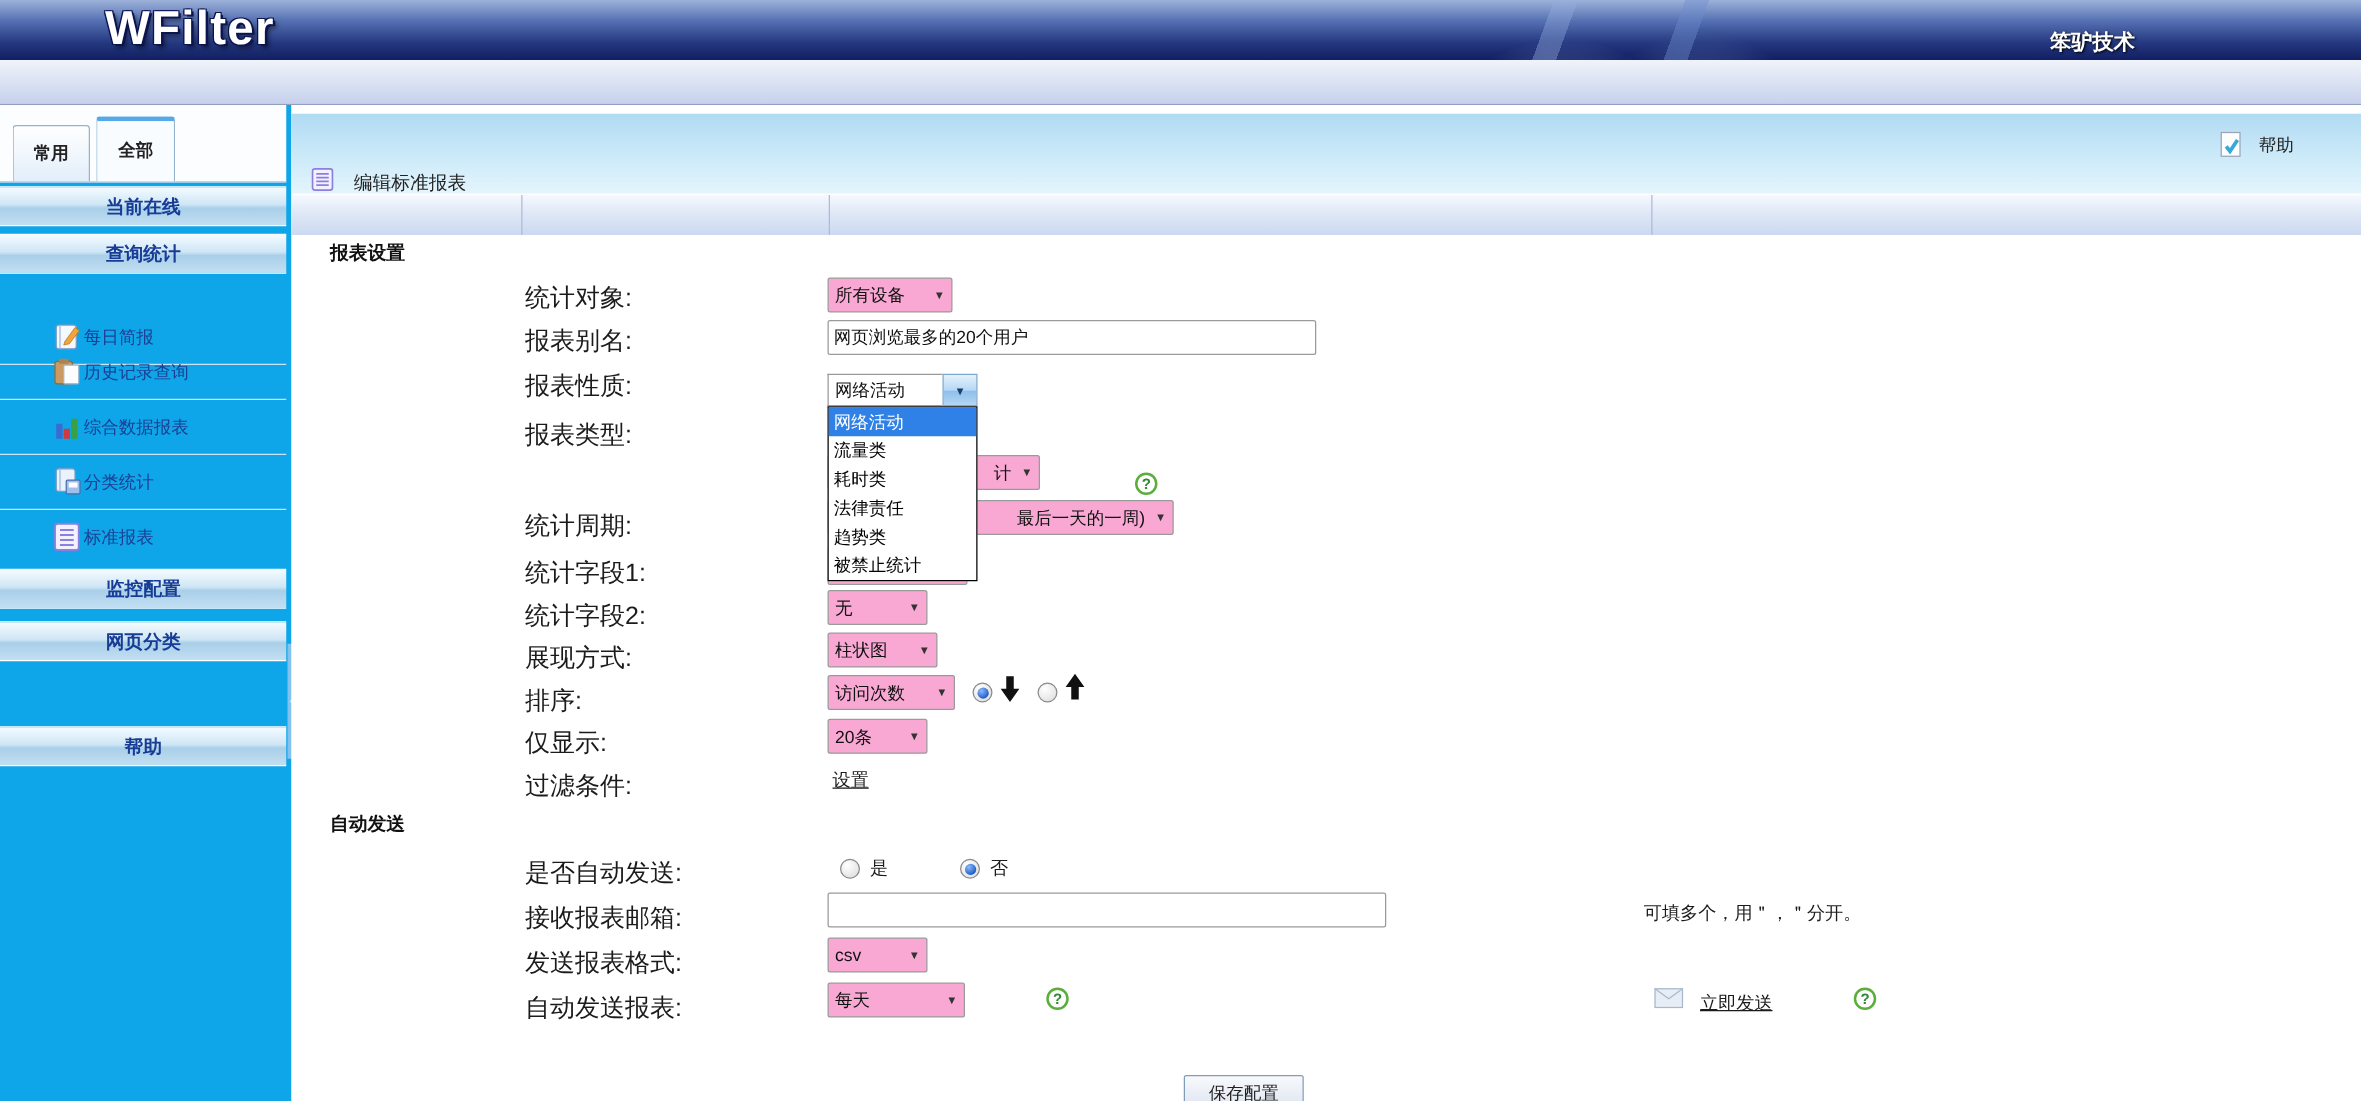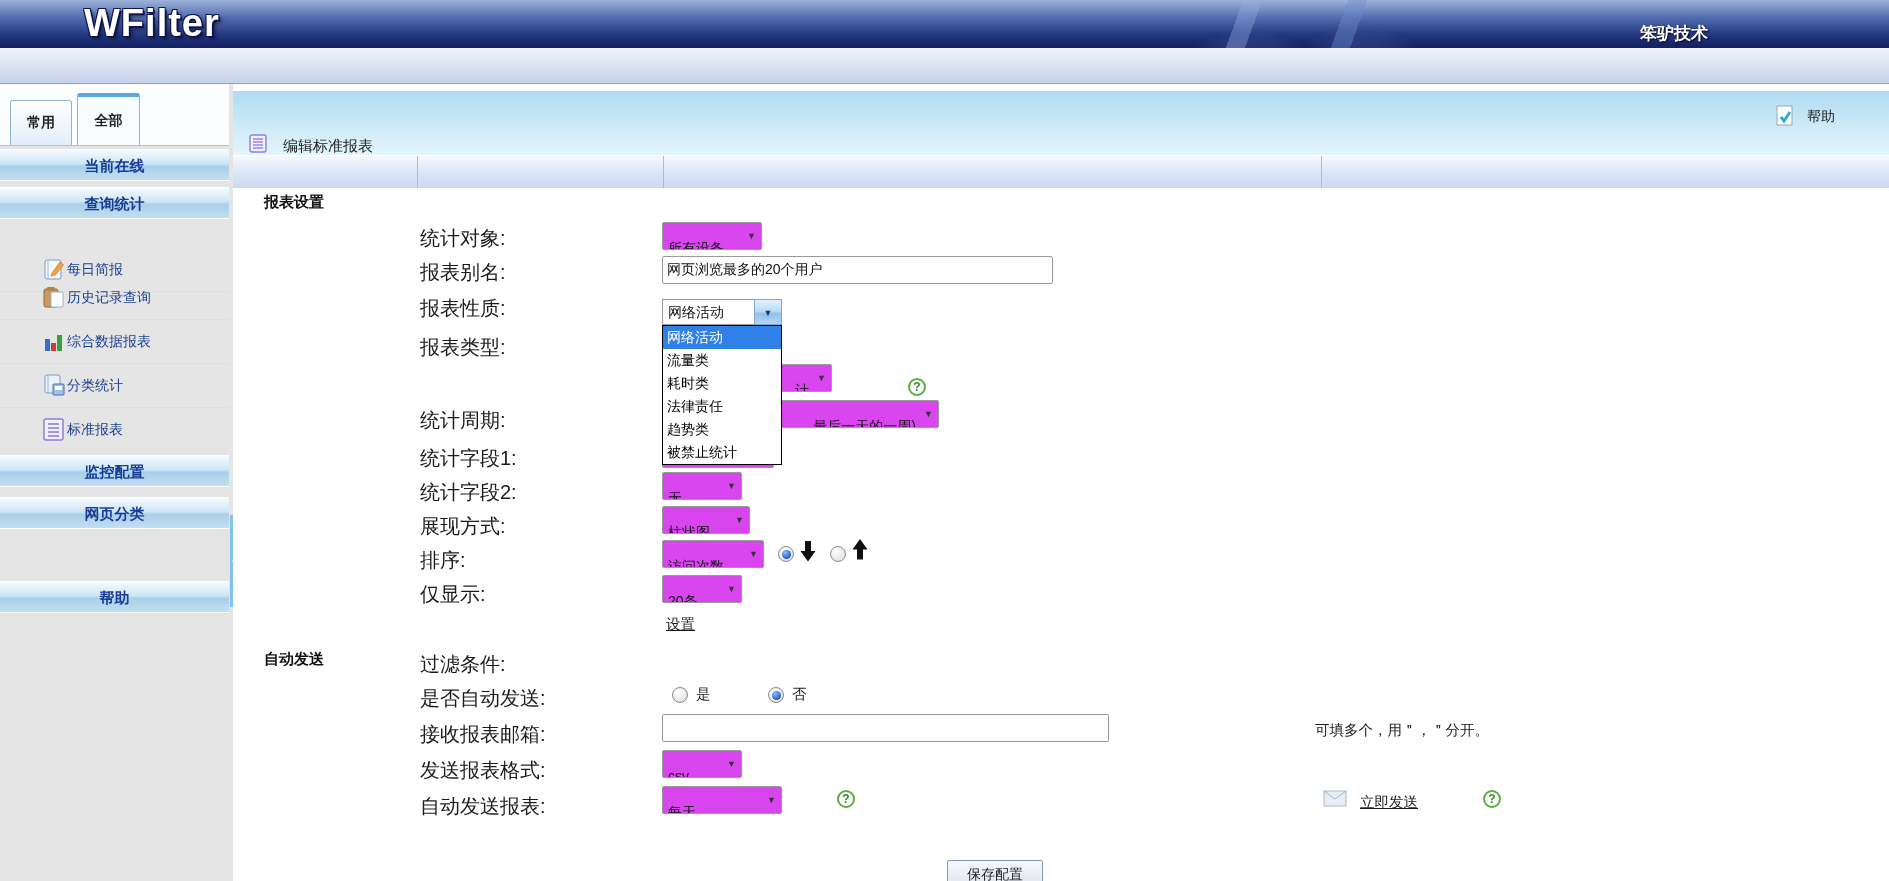--- a/index.html
+++ b/index.html
@@ -24,21 +24,21 @@
     background:linear-gradient(180deg,#f0f3fa 0%,#dde4f4 45%,#c7d1ec 100%);
     border-bottom:1px solid #949ec2;box-sizing:border-box;}
   .sb-ico{position:absolute;top:55px;}
   #user-text{position:absolute;left:74px;top:57px;font-size:15px;font-weight:bold;color:#13204a;}
   #monitor-text{position:absolute;left:345px;top:57px;font-size:15px;font-weight:bold;color:#13204a;}
   #alert-badge{position:absolute;left:1421px;top:56px;width:26px;height:21px;background:#e60000;color:#fff;
     font-size:15px;font-weight:bold;text-align:center;line-height:21px;}
   #sb-sep{position:absolute;left:1487px;top:57px;width:1px;height:20px;background:#8a8fa8;}
 
   
-  #sidebar{position:absolute;left:0;top:84px;width:268px;height:797px;background:#e5e5e5;border-right:4px solid #c2410c;box-sizing:border-box;}
+  #sidebar{position:absolute;left:0;top:84px;width:268px;height:797px;background:#0ea5e9;border-right:4px solid #c2410c;box-sizing:border-box;}
   #sb-top{position:absolute;left:0;top:0;width:229px;height:61px;background:#fbfdff;border-bottom:1px solid #a9c6dd;}
   .tab{position:absolute;box-sizing:border-box;border:1px solid #93b4cf;border-bottom:none;border-radius:3px 3px 0 0;
     text-align:center;font-size:14px;font-weight:bold;color:#222;background:linear-gradient(180deg,#ffffff,#e2eefa);cursor:default;}
   .tab.active{background:#f8fcff;border-top:4px solid #56a9e8;}
   .grp{position:absolute;left:0;width:229px;height:32px;text-align:center;font-size:15px;font-weight:bold;color:#173c96;line-height:32px;
     background:linear-gradient(180deg,#f4fbff 0%,#cfe6f5 45%,#a9cfe9 55%,#c2dff2 100%);
     border-top:1px solid #fff;border-bottom:1px solid #fff;box-sizing:border-box;}
   .sb-item{position:absolute;left:0;width:229px;height:44px;border-bottom:1px solid #cbe4f3;box-sizing:border-box;}
   .sb-item .ic{position:absolute;left:42px;top:9px;}
   .sb-item .tx{position:absolute;left:67px;top:13px;font-size:14px;color:#1c3f94;}
@@ -52,22 +52,22 @@
   #page-title{position:absolute;left:50px;top:46px;font-size:15px;color:#222;}
   #band-icon{position:absolute;left:16px;top:43px;}
   #help-top{position:absolute;left:1522px;top:14px;width:140px;height:26px;cursor:default;}
   #help-top .tx{position:absolute;left:52px;top:3px;font-size:14px;color:#222;}
   #col-strip{position:absolute;left:0;top:71px;width:1656px;height:33px;
     background:linear-gradient(180deg,#f6f9fe 0%,#dfe8f7 45%,#ccd9f0 100%);border-top:1px solid #fff;box-sizing:border-box;}
   .vdiv{position:absolute;top:0;width:1px;height:100%;background:#a9bcd9;}
 
   .sec-title{position:absolute;left:15px;font-size:15px;font-weight:bold;color:#111;white-space:nowrap;margin-left:16px;}
   .lbl{position:absolute;left:187px;font-size:20px;color:#1b1b1b;white-space:nowrap;}
-  .sel-box{position:absolute;height:28px;background:#d946ef;border:1px solid #9a9a9a;border-radius:2px;font-size:14px;color:#111;
-    line-height:26px;padding:12px 22px 0 5px;box-sizing:border-box;white-space:nowrap;overflow:hidden;}
+  .sel-box{position:absolute;height:28px;background:#f9a8d4;border:1px solid #9a9a9a;border-radius:2px;font-size:14px;color:#111;
+    line-height:26px;padding:0 22px 0 5px;box-sizing:border-box;white-space:nowrap;overflow:hidden;}
   .sel-box::after{content:"▼";position:absolute;right:5px;top:0;font-size:9px;color:#333;line-height:27px;}
   .sel-box.frag{text-align:right;}
   .txt-input{position:absolute;height:28px;border:1px solid #9a9a9a;border-radius:2px;font-size:14px;color:#111;
     padding:0 4px;box-sizing:border-box;font-family:"Liberation Sans","DejaVu Sans",sans-serif;background:#fff;}
   .link{position:absolute;font-size:14.5px;color:#1b1b1b;text-decoration:underline;cursor:pointer;white-space:nowrap;}
   .note{position:absolute;font-size:14.5px;color:#1b1b1b;white-space:nowrap;}
   .radio{position:absolute;width:16px;height:16px;border-radius:50%;border:1px solid #8a8a8a;box-sizing:border-box;
     background:radial-gradient(circle at 35% 30%,#ffffff 0%,#e2e2e2 80%);}
   .radio.on::after{content:"";position:absolute;left:2.5px;top:2.5px;width:9px;height:9px;border-radius:50%;
     background:radial-gradient(circle at 35% 30%,#8cbcf8 0%,#1c59c9 75%);}
@@ -348,42 +348,42 @@
       <svg width="16" height="23">
           <path d="M5 21.5 h6 V11.5 h4.5 L8 1 0.5 11.5 H5 z" fill="#111"></path>
         </svg>
     </span>
 
     <div class="lbl" style="top:497px;">仅显示:</div>
     <div class="sel-box" style="left:429px;top:491px;width:80px;">
       <span>20条</span>
     </div>
 
-    <div class="lbl" style="top:531px;margin-top:36px;">过滤条件:</div>
+    <div class="lbl" style="top:531px;">过滤条件:</div>
     <span class="link" style="left:433px;top:531px;">设置</span>
 
     <div class="sec-title" style="top:566px;">自动发送</div>
 
     <div class="lbl" style="top:601px;">是否自动发送:</div>
     <div class="radio" style="left:439px;top:603px;"></div>
     <span class="radio-lab" style="left:463px;top:601px;">是</span>
     <div class="radio on" style="left:535px;top:603px;"></div>
     <span class="radio-lab" style="left:559px;top:601px;">否</span>
 
     <div class="lbl" style="top:637px;">接收报表邮箱:</div>
     <input class="txt-input" style="left: 429px; top: 630px; width: 447px;" value="">
     <span class="note" style="left:1082px;top:637px;">可填多个，用＂，＂分开。</span>
 
     <div class="lbl" style="top:673px;">发送报表格式:</div>
     <div class="sel-box" style="left:429px;top:666px;width:80px;">
       <span>csv</span>
     </div>
 
     <div class="lbl" style="top:709px;">自动发送报表:</div>
-    <div class="sel-box" style="left:429px;top:702px;width:120px;">
+    <div class="sel-box" style="left:429px;top:702px;width:110px;">
       <span>每天</span>
     </div>
     <div class="qicon" style="left:604px;top:706px;"></div>
     <span style="position:absolute;left:1090px;top:706px;">
       <svg width="24" height="17">
           <rect x="1" y="1" width="22" height="15" fill="#e7edf5" stroke="#a8b8cc"></rect>
           <path d="M1 1 l11 8 11-8" fill="none" stroke="#a8b8cc"></path>
         </svg>
     </span>
     <span class="link" style="left:1127px;top:709px;">立即发送</span>

